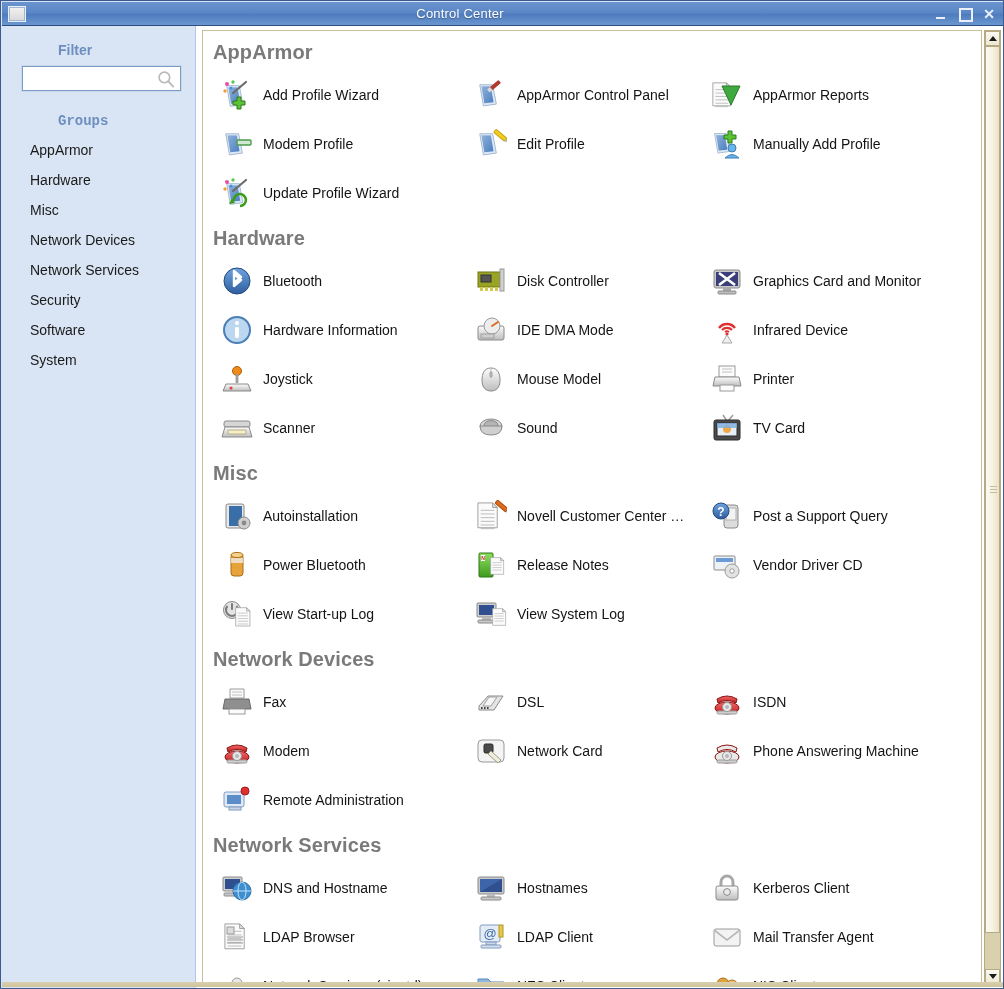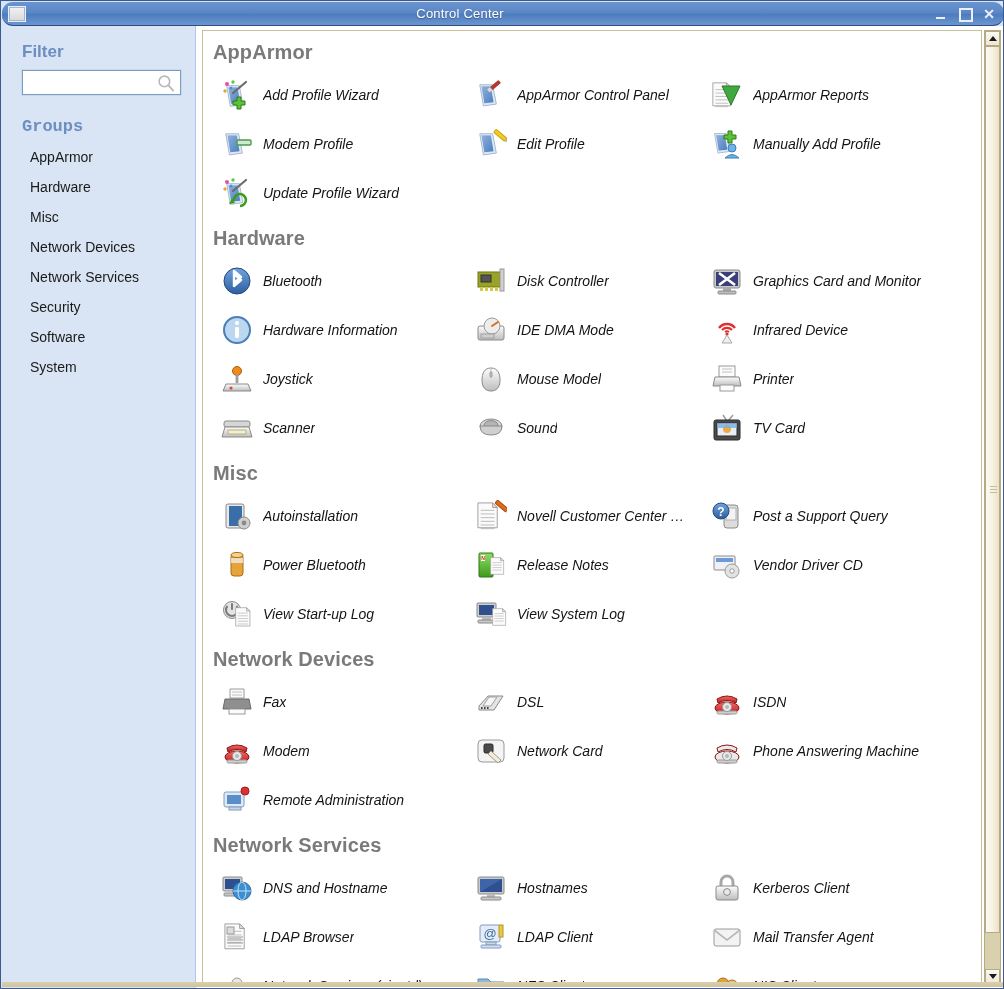--- a/index.html
+++ b/index.html
@@ -31,21 +31,20 @@
     position: absolute;
     left: 1px; top: 1px;
     width: 1002px;
     height: 24px;
     background: linear-gradient(to bottom, #6a94cf 0%, #5b87c6 45%, #4f7cbd 55%, #6a96d0 100%);
     border-bottom: 1px solid #2f4e80;
     box-sizing: border-box;
     display: flex;
     align-items: center;
     user-select: none;
-    border-radius: 11px;
   }
   #titlebar .winicon {
     width: 16px; height: 14px;
     margin-left: 6px;
     background: linear-gradient(to bottom, #f2f2f2, #d8d8d8);
     border: 1px solid #e9eef5;
     box-shadow: inset 0 0 0 1px #9fb8da;
     flex: 0 0 auto;
   }
   #titlebar .title {
@@ -105,23 +104,24 @@
     position: absolute;
     left: 0; top: 0;
     width: 194px;
     height: 963px;
     background: #d9e5f4;
     box-sizing: border-box;
     border-right: 1px solid #b4c7de;
   }
   #sidebar .heading {
     color: #6c8fc0;
-    font-size: 17px;
+    font-size: 14px;
     font-weight: bold;
     padding-left: 20px;
+    margin-left: 36px;
   }
   #filter-heading { padding-top: 16px; }
   #groups-heading { padding-top: 22px; font-family: Liberation Mono, monospace; }
 
   .search-wrap {
     margin: 8px 0 0 20px;
     width: 159px;
     height: 25px;
     position: relative;
     box-sizing: border-box;
@@ -218,21 +218,20 @@
     width: 32px; height: 32px;
     flex: 0 0 32px;
     margin-right: 10px;
     display: block;
   }
   .item .lbl {
     font-size: 14px;
     color: #141414;
     white-space: nowrap;
     overflow: hidden;
-    font-style: italic;
   }
 
   
   #vscroll {
     position: absolute;
     right: 3px; top: 4px;
     width: 17px;
     height: 955px;
     box-sizing: border-box;
     background: #d9d0ae;

